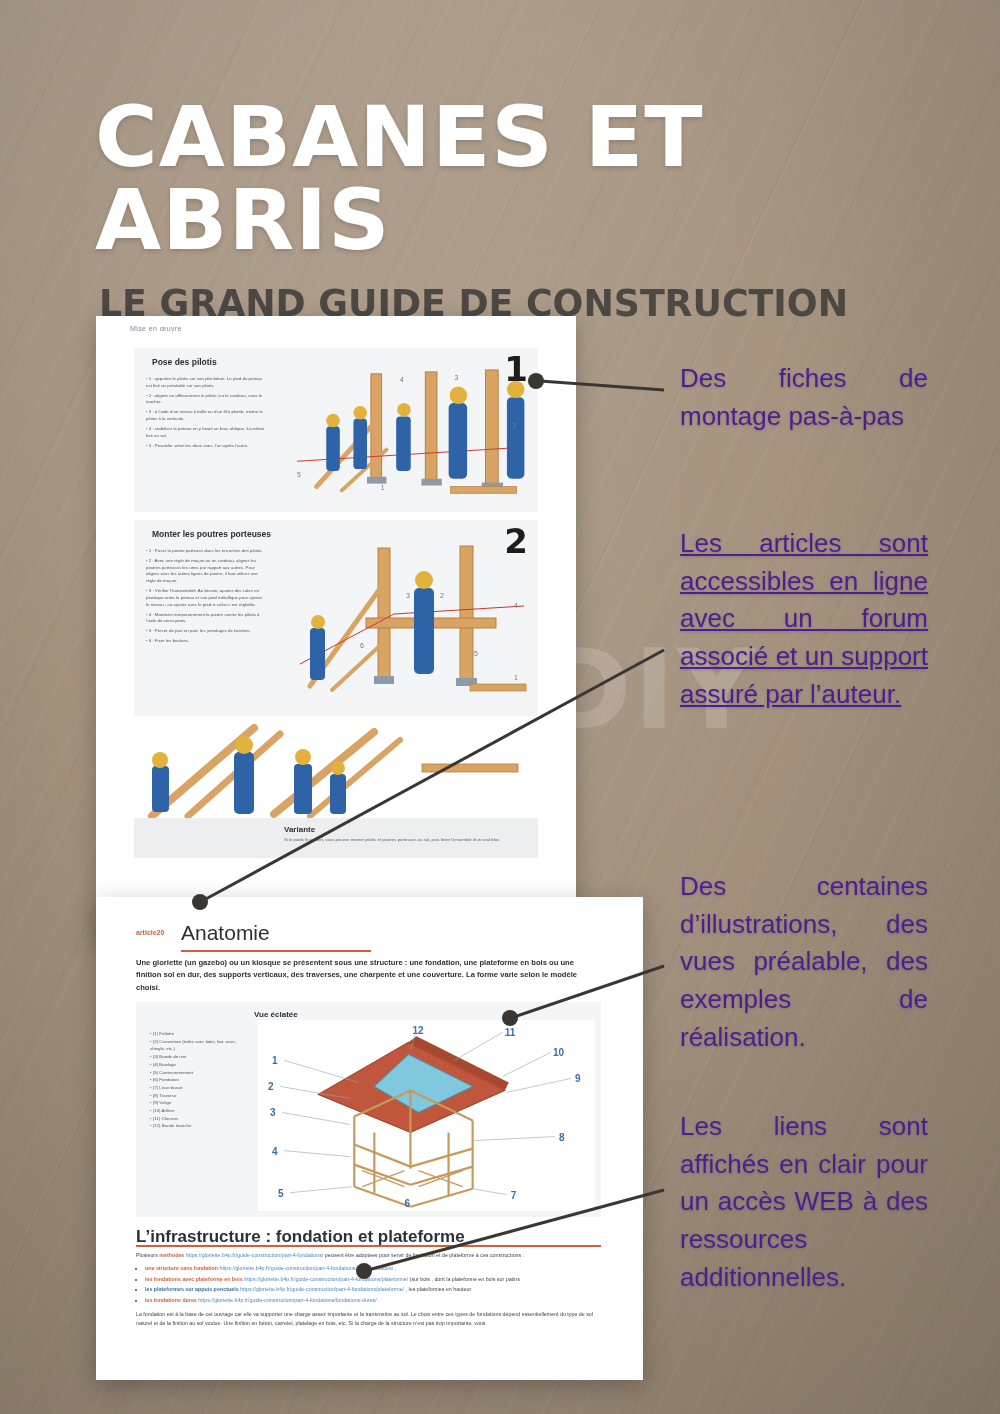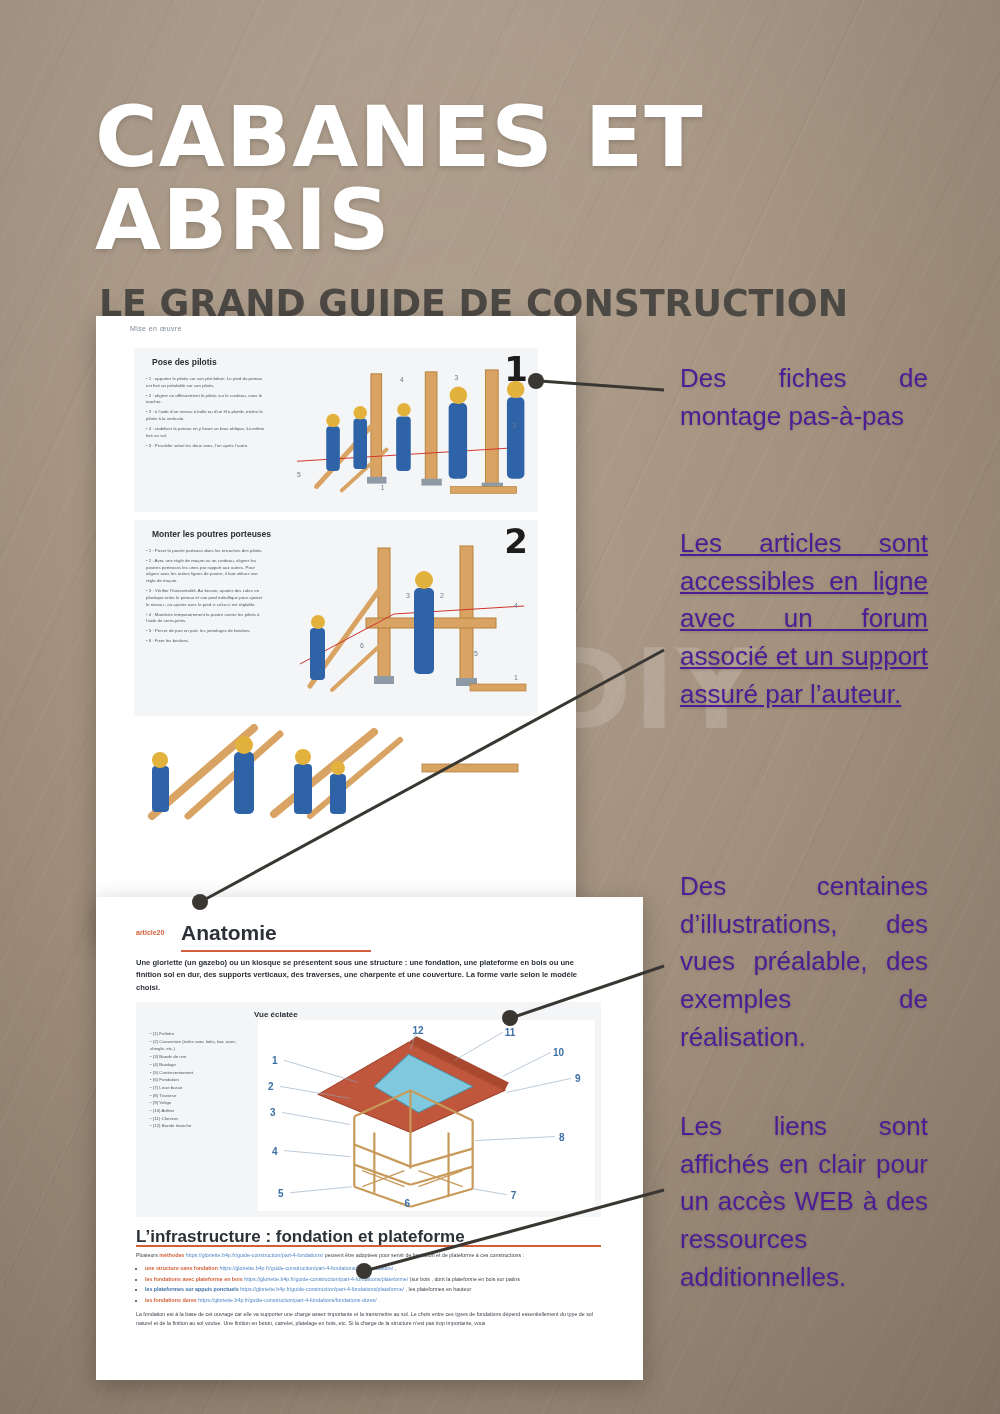--- a/index.html
+++ b/index.html
@@ -178,21 +178,21 @@
     position: absolute;
     left: 40px; top: 32px;
     font-size: 7px;
     color: #d1603a;
     font-weight: 700;
   }
   .anat-title {
     position: absolute;
     left: 85px; top: 24px;
     font-size: 21px;
-    font-weight: 700;
+    font-weight: 400;
     color: #2c3138;
   }
   .anat-underline {
     position: absolute;
     left: 85px; top: 53px;
     width: 190px; height: 2px;
     background: #d1603a;
   }
   .anat-intro {
     position: absolute;
@@ -403,20 +403,24 @@
         <rect x="18" y="42" width="17" height="46" rx="4"></rect>
           <circle cx="26" cy="36" r="8" fill="#e3b23c"></circle>
         <rect x="100" y="28" width="20" height="62" rx="5"></rect>
           <circle cx="110" cy="21" r="9" fill="#e3b23c"></circle>
         <rect x="160" y="40" width="18" height="50" rx="4"></rect>
           <circle cx="169" cy="33" r="8" fill="#e3b23c"></circle>
         <rect x="196" y="50" width="16" height="40" rx="4"></rect>
           <circle cx="204" cy="44" r="7" fill="#e3b23c"></circle>
       </g>
     </svg>
+    <div class="variante-box">
+      <div class="variante-title">Variante</div>
+      <div class="variante-text">Si le poids le permet, vous pouvez monter pilotis et poutres porteuses au sol, puis lever l’ensemble d’un seul bloc.</div>
+    </div>
   </div>
 </div>
 
 <div class="page-card" id="page-card-2">
   <div class="article-tag">article20</div>
   <div class="anat-title">Anatomie</div>
   <div class="anat-underline"></div>
   <div class="anat-intro">Une gloriette (un gazebo) ou un kiosque se présentent sous une structure : une fondation, une plateforme en bois ou une finition sol en dur, des supports verticaux, des traverses, une charpente et une couverture. La forme varie selon le modèle choisi.</div>
 
   <div class="vue-panel">

